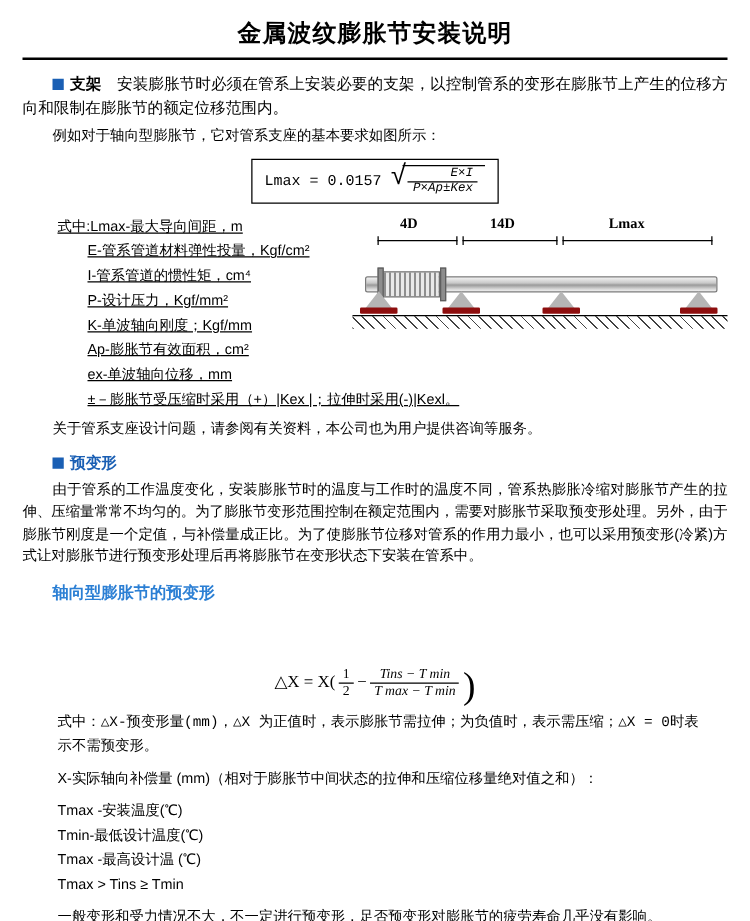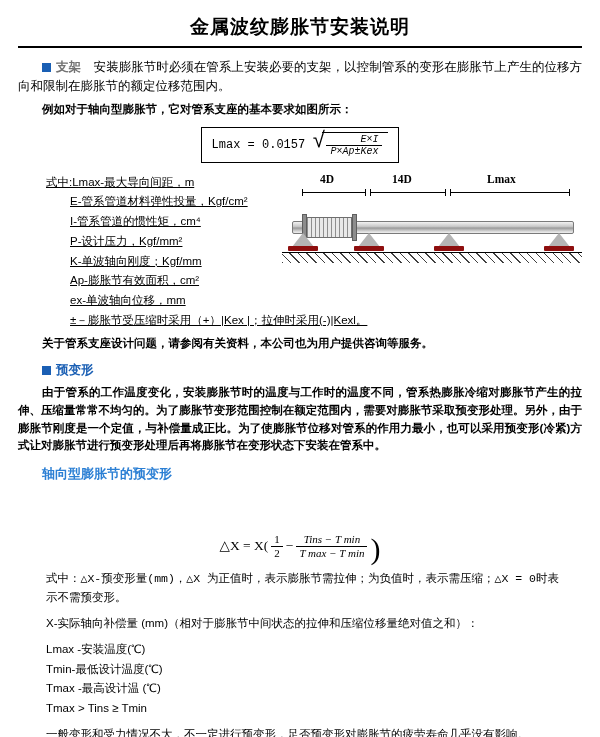--- a/index.html
+++ b/index.html
@@ -34,21 +34,20 @@
     margin: 0 0 10px 0;
   }
   p {
     margin: 0 0 4px 0;
     font-size: 11.5px;
     line-height: 1.55;
     text-align: justify;
   }
   .indent2 {
     text-indent: 24px;
-    font-weight: bold;
   }
   .sq-head {
     font-size: 12.5px;
     font-weight: bold;
     color: #1a5fb4;
     margin: 8px 0 4px 0;
     display: block;
     text-indent: 24px;
   }
   .sq-head .sq {
@@ -57,21 +56,21 @@
     height: 9px;
     background: #1a5fb4;
     margin-right: 5px;
     vertical-align: -1px;
   }
   .sq-head.inline-body {
     color: #000;
     font-weight: normal;
   }
   .sq-head.inline-body .kw {
-    color: #737373;
+    color: #000000;
     font-weight: bold;
   }
   .sub-head {
     font-size: 13px;
     font-weight: bold;
     color: #2b7fd4;
     margin: 10px 0 6px 0;
     text-indent: 24px;
   }
   .formula-box {
@@ -378,21 +377,21 @@
 
   <div class="eq-center">
     <span class="eq">
       <span>△X = X(</span><span class="paren-big"></span><span class="frac2"><span class="num">1</span><span class="den">2</span></span><span>−</span><span class="frac2" style="font-style:italic;"><span class="num">Tins − T min</span><span class="den">T max − T min</span></span><span class="paren-big">)</span>
     </span>
   </div>
 
   <div class="def-list">
     <div class="l0" style="white-space:normal; margin-right:14px;font-family:Liberation Mono, monospace;">式中：△X-预变形量(mm)，△X 为正值时，表示膨胀节需拉伸；为负值时，表示需压缩；△X = 0时表示不需预变形。</div>
     <div class="l0" style="white-space:normal; margin-right:14px; margin-top:6px;">X-实际轴向补偿量 (mm)（相对于膨胀节中间状态的拉伸和压缩位移量绝对值之和）：</div>
-    <div class="l0" style="margin-top:6px;">Lmax -安装温度(℃)</div>
+    <div class="l0" style="margin-top:6px;">Tmax -安装温度(℃)</div>
     <div class="l0">Tmin-最低设计温度(℃)</div>
     <div class="l0">Tmax -最高设计温 (℃)</div>
     <div class="l0">Tmax &gt; Tins ≥ Tmin</div>
   </div>
 
   <div class="note" style="margin-top:6px;">一般变形和受力情况不大，不一定进行预变形，足否预变形对膨胀节的疲劳寿命几乎没有影响。</div>
 
   <div class="sub-head" style="margin-top:14px;">横向型膨胀节的预变形-冷紧</div>
 
 </div>

